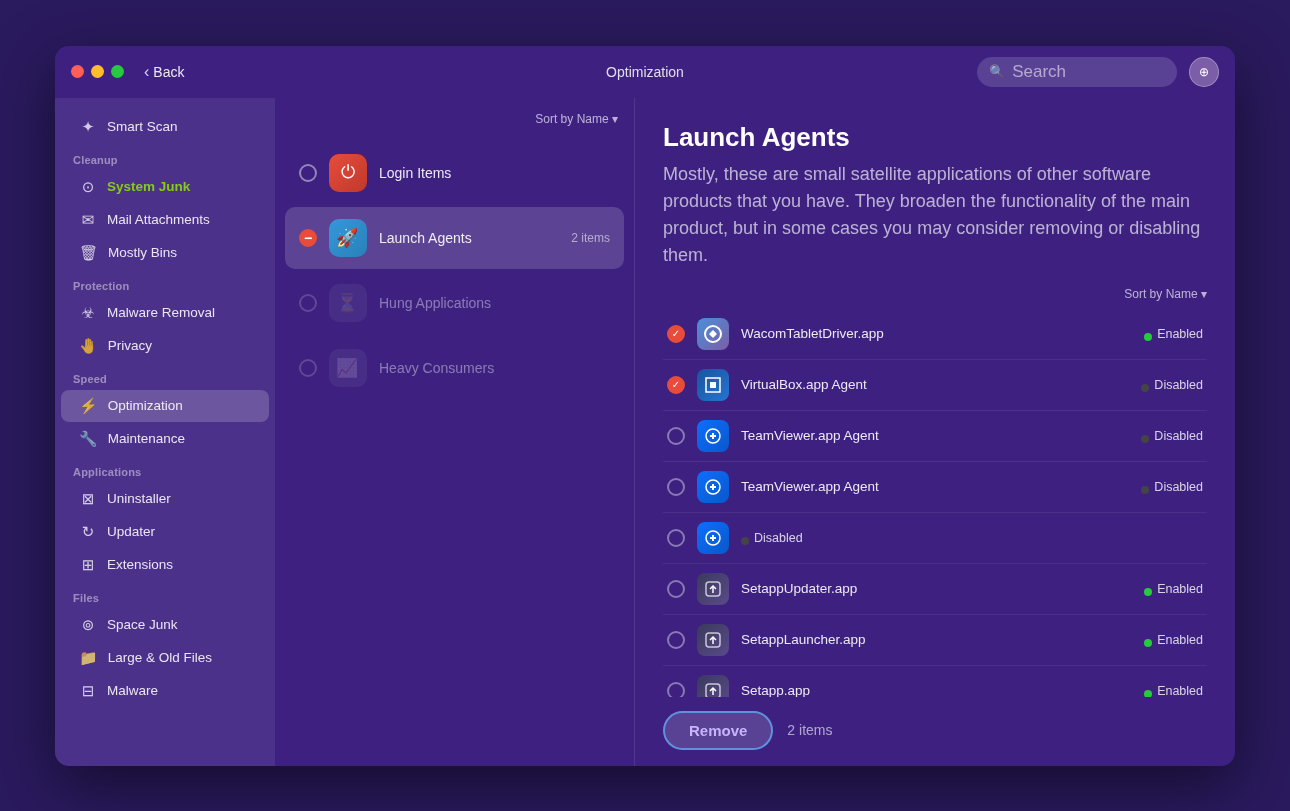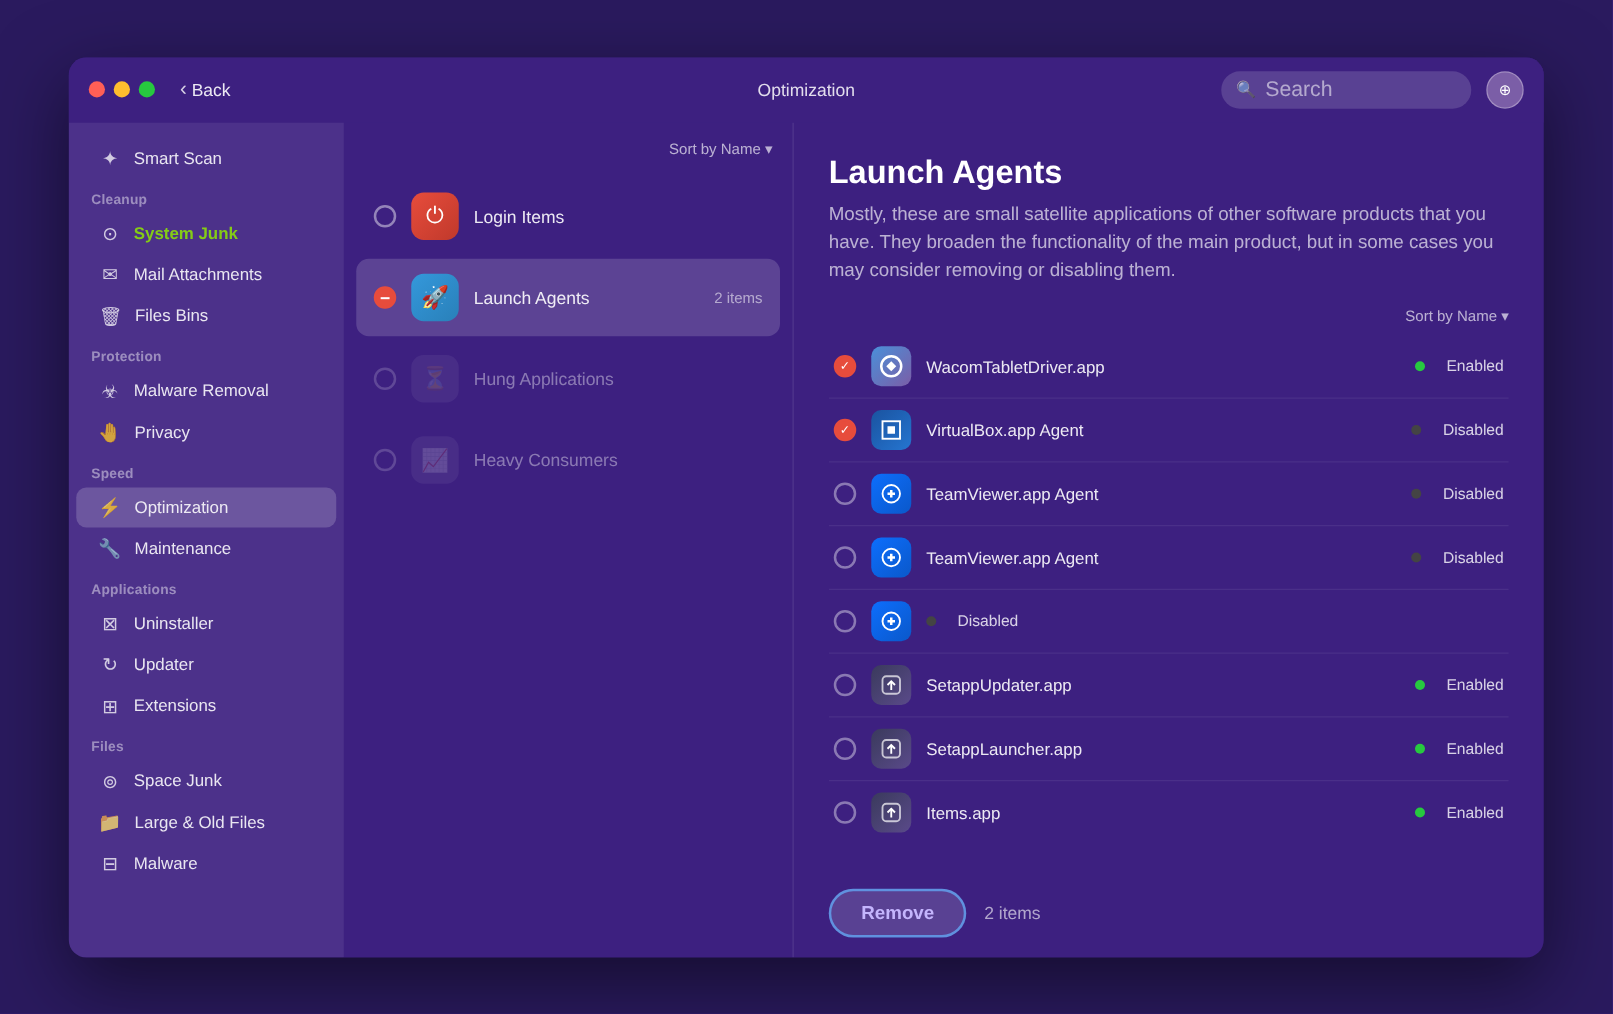--- a/index.html
+++ b/index.html
@@ -219,21 +219,21 @@
       overflow: hidden;
     }
 
     .right-title {
       font-size: 26px;
       font-weight: 700;
       color: white;
       margin-bottom: 8px;
     }
     .right-desc {
-      font-size: 15px;
+      font-size: 18px;
       color: rgba(255,255,255,0.65);
       line-height: 1.5;
       margin-bottom: 18px;
     }
 
     .right-sort-row {
       display: flex;
       justify-content: flex-end;
       margin-bottom: 8px;
     }
@@ -267,21 +267,21 @@
     .agent-app-icon {
       width: 32px; height: 32px;
       border-radius: 8px;
       flex-shrink: 0;
       display: flex; align-items: center; justify-content: center;
       font-size: 16px;
     }
     .agent-name { flex: 1; font-size: 13.5px; color: rgba(255,255,255,0.9); }
 
     .status-badge {
-      display: flex; align-items: center; gap: 17px;
+      display: flex; align-items: flex-end; gap: 5px;
       font-size: 12.5px;
     }
     .status-dot {
       width: 8px; height: 8px;
       border-radius: 50%;
       flex-shrink: 0;
     }
     .status-enabled { color: rgba(255,255,255,0.8); }
     .status-disabled { color: rgba(255,255,255,0.8); }
     .dot-green { background: #27c93f; }
@@ -370,21 +370,21 @@
       <div class="sidebar-item">
         <span class="item-icon">⊙</span>
         <span style="color:#84cc16;font-weight:600;">System Junk</span>
       </div>
       <div class="sidebar-item">
         <span class="item-icon">✉</span>
         <span>Mail Attachments</span>
       </div>
       <div class="sidebar-item">
         <span class="item-icon">🗑</span>
-        <span>Files Bins</span>
+        <span>Mostly Bins</span>
       </div>
 
       <div class="sidebar-section-label">Protection</div>
       <div class="sidebar-item">
         <span class="item-icon">☣</span>
         <span>Malware Removal</span>
       </div>
       <div class="sidebar-item">
         <span class="item-icon">🤚</span>
         <span>Privacy</span>
@@ -592,21 +592,21 @@
 
         <div class="agent-row">
           <div class="agent-radio"></div>
           <div class="agent-app-icon setapp-icon">
             <svg width="20" height="20" viewBox="0 0 20 20">
                 <rect x="3" y="3" width="14" height="14" rx="3" fill="none" stroke="rgba(255,255,255,0.7)" stroke-width="1.5"></rect>
                 <path d="M7 10 L10 7 L13 10" fill="none" stroke="white" stroke-width="1.5"></path>
                 <line x1="10" y1="7" x2="10" y2="14" stroke="white" stroke-width="1.5"></line>
               </svg>
           </div>
-          <span class="agent-name">Items.app</span>
+          <span class="agent-name">Setapp.app</span>
           <div class="status-badge status-enabled">
             <div class="status-dot dot-green"></div>
             <span>Enabled</span>
           </div>
         </div>
 
       </div>
 
       <div class="right-footer">
         <button class="remove-btn">Remove</button>

